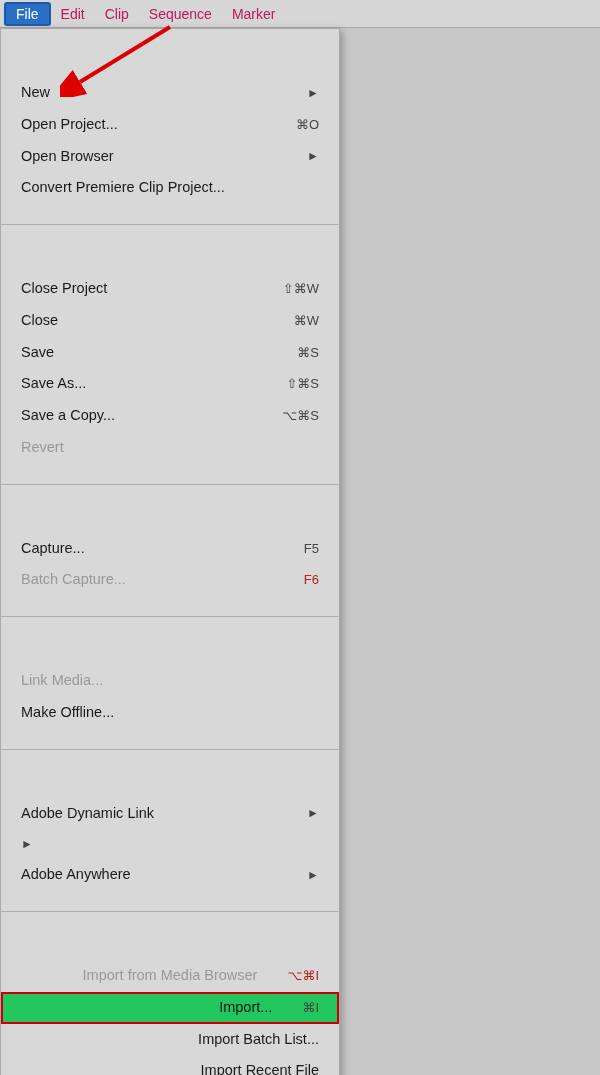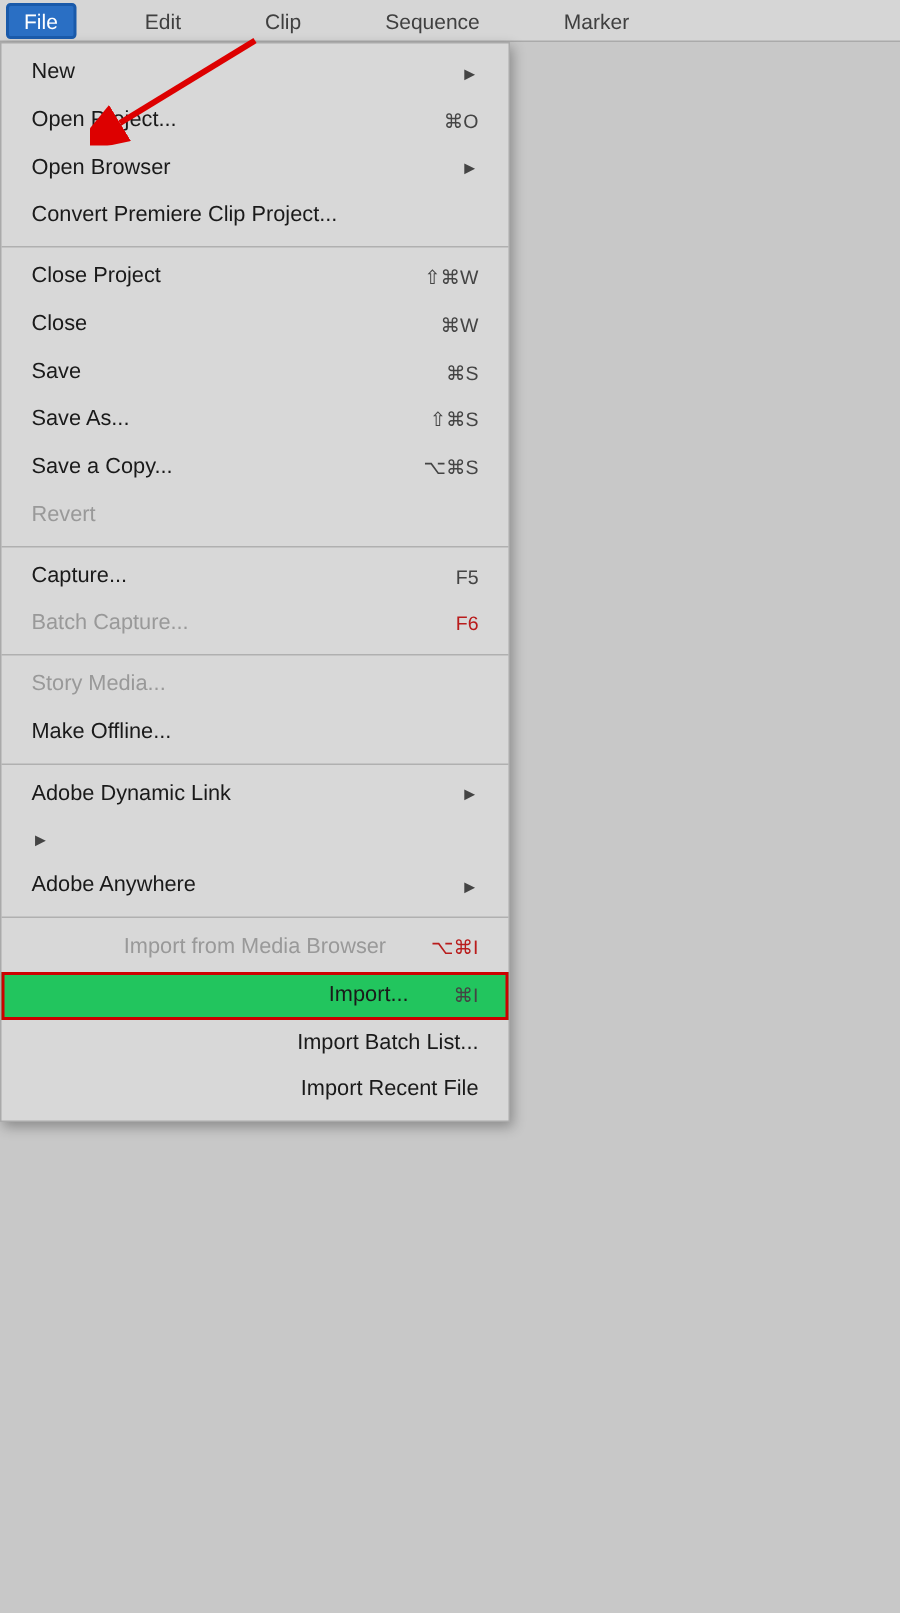--- a/index.html
+++ b/index.html
@@ -19,50 +19,50 @@
 
     
     .menu-bar {
       display: flex;
       flex-direction: row;
       background: #d6d6d6;
       height: 28px;
       align-items: center;
       padding: 0 4px;
       border-bottom: 1px solid #aaa;
-      gap: 36px;
     }
 
     .menu-bar-item {
       padding: 2px 10px;
       font-size: 14px;
       font-weight: 500;
       cursor: pointer;
       border-radius: 3px;
-      color: #404040;
+      color: #be185d;
     }
 
     .menu-bar-item.active {
       background: #2a6fc4;
       color: #fff;
       border: 2px solid #1a5aaa;
     }
 
     
     .dropdown-menu {
       background: #d8d8d8;
       width: 340px;
       margin-left: 0;
       border: 1px solid #aaa;
       box-shadow: 2px 3px 8px rgba(0,0,0,0.3);
     }
 
     .menu-section {
-      padding: 4px 0;
+      padding: 20px 0;
       border-bottom: 1px solid #b0b0b0;
+      margin-top: 28px;
     }
 
     .menu-section:last-child {
       border-bottom: none;
       text-align: right;
     }
 
     .menu-item {
       display: flex;
       align-items: center;
@@ -197,21 +197,21 @@
         <span class="menu-item-label">Capture...</span>
         <span class="menu-item-shortcut">F5</span>
       </div>
       <div class="menu-item disabled">
         <span class="menu-item-label">Batch Capture...</span>
         <span class="menu-item-shortcut">F6</span>
       </div>
     </div>
     <div class="menu-section">
       <div class="menu-item disabled">
-        <span class="menu-item-label">Story Media...</span>
+        <span class="menu-item-label">Link Media...</span>
       </div>
       <div class="menu-item">
         <span class="menu-item-label">Make Offline...</span>
       </div>
     </div>
     <div class="menu-section">
       <div class="menu-item">
         <span class="menu-item-label">Adobe Dynamic Link</span>
         <span class="arrow-right">►</span>
       </div>

